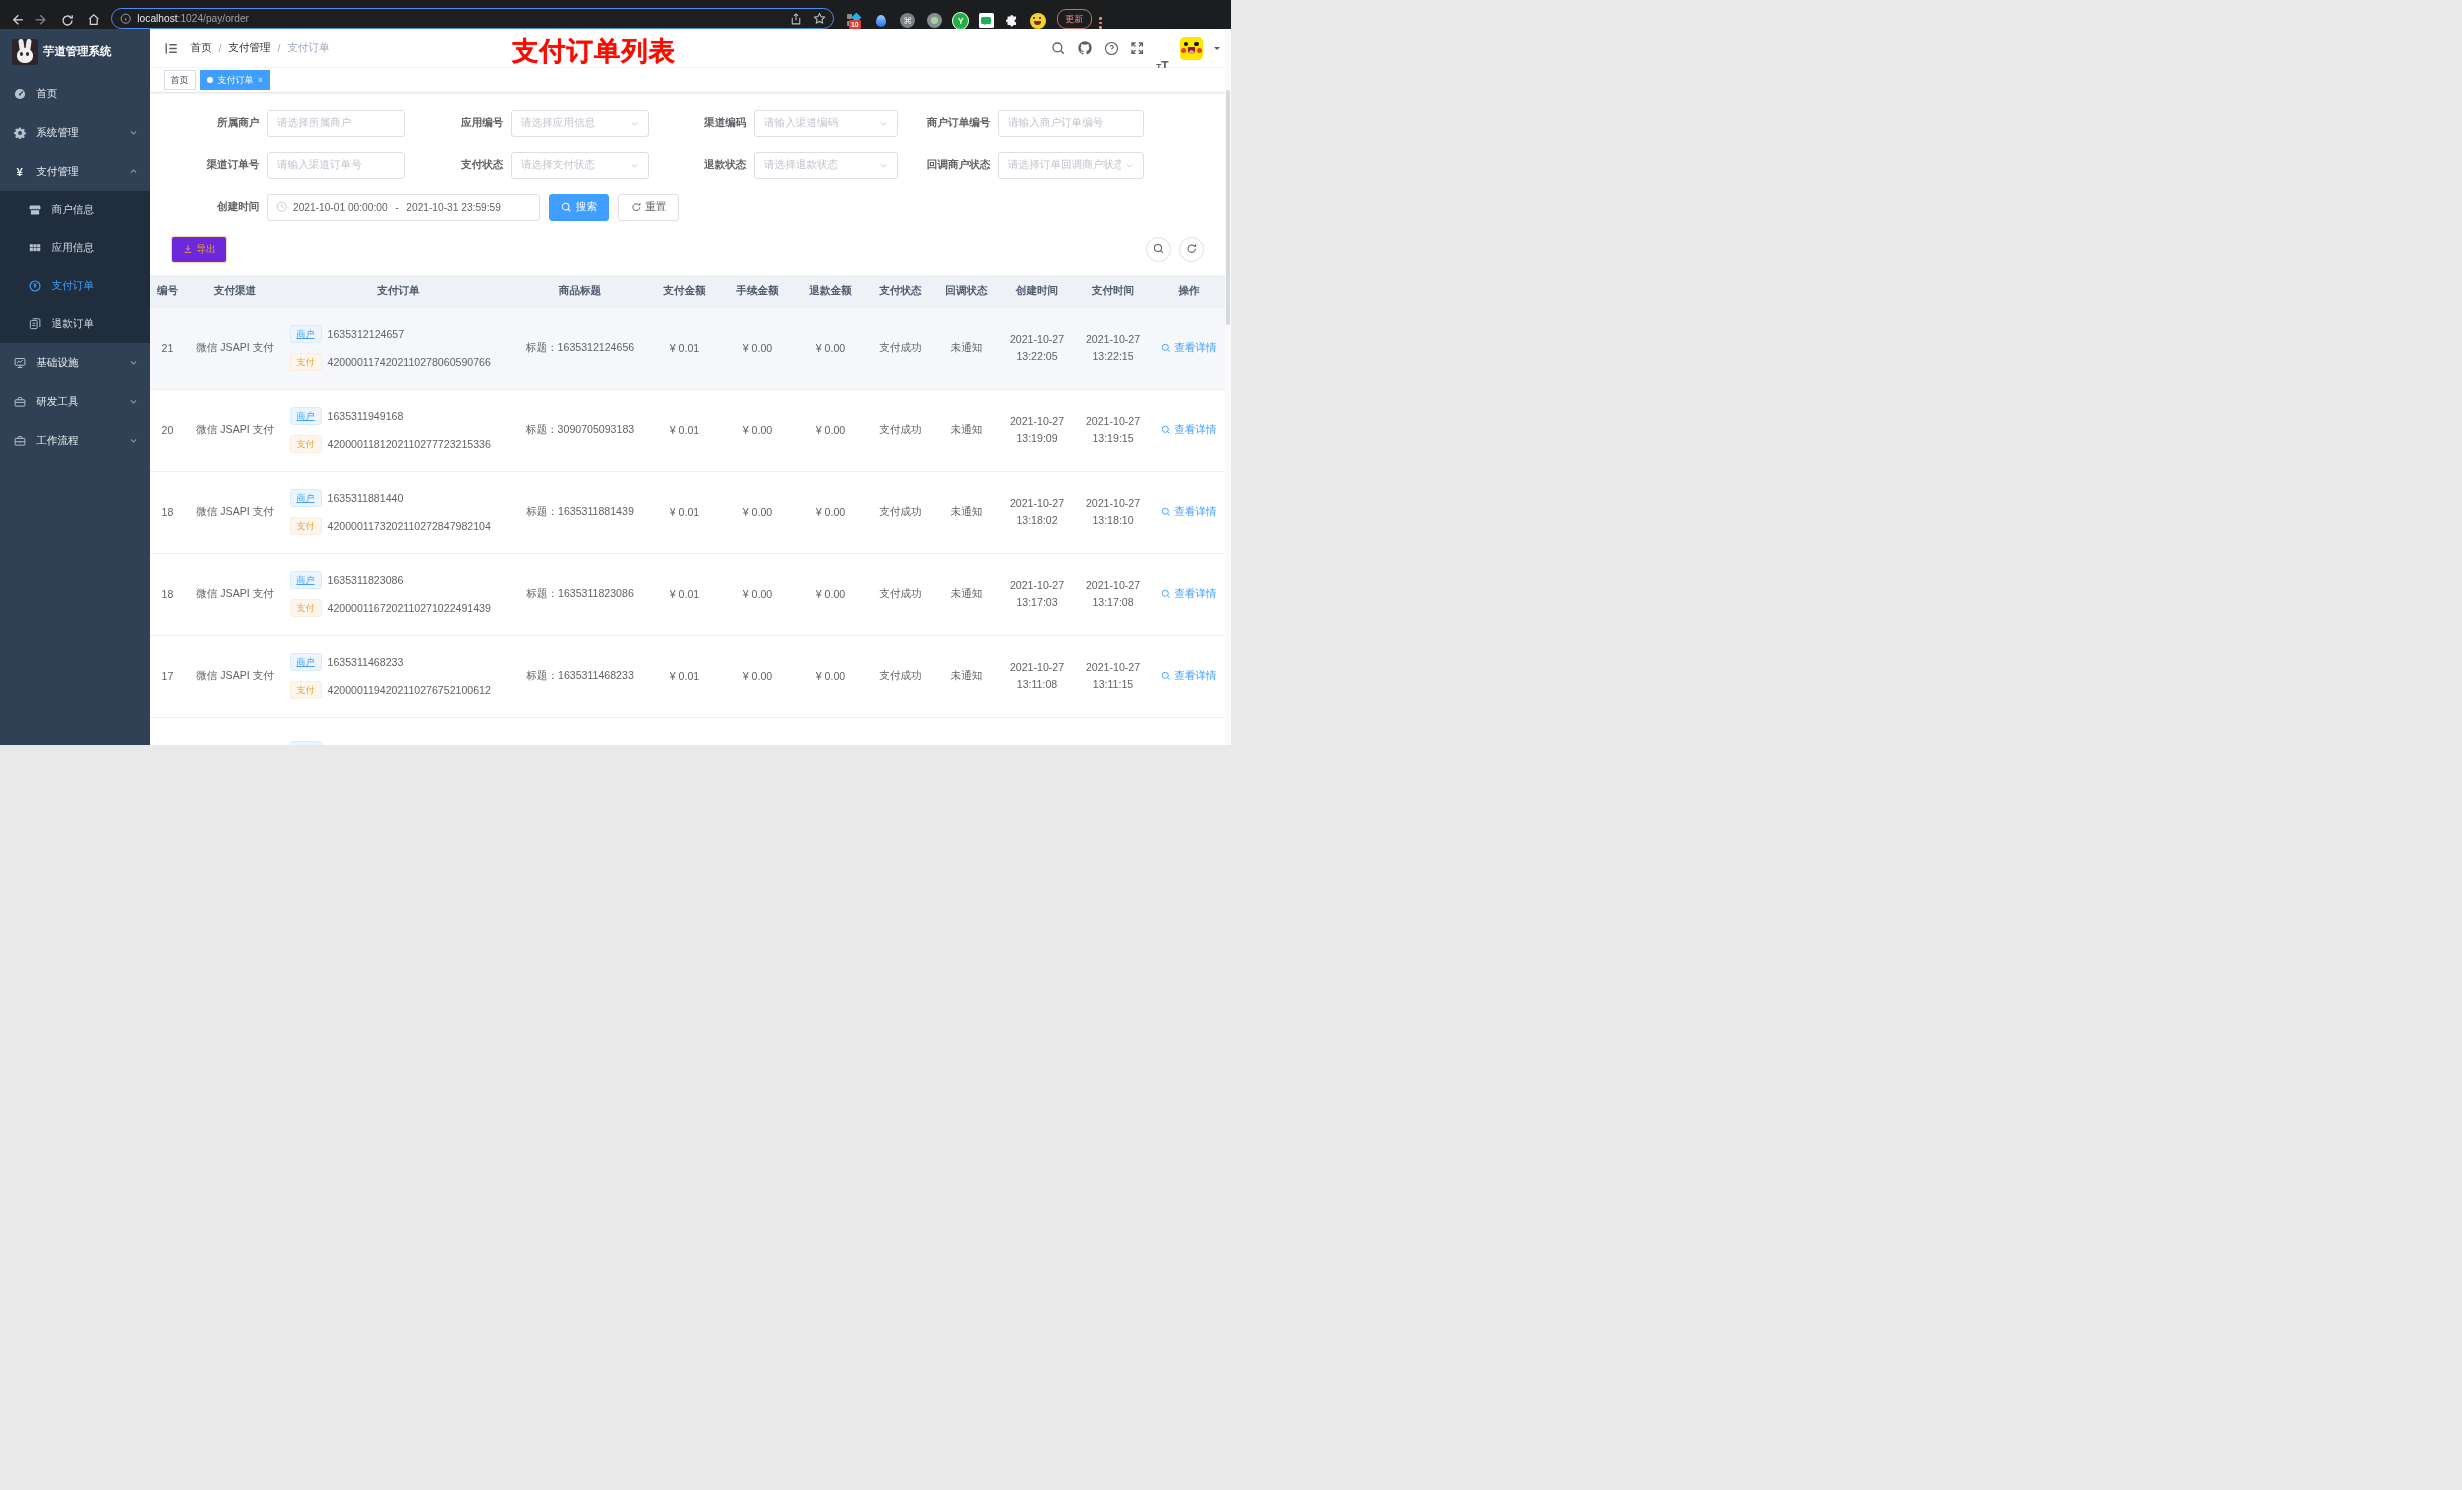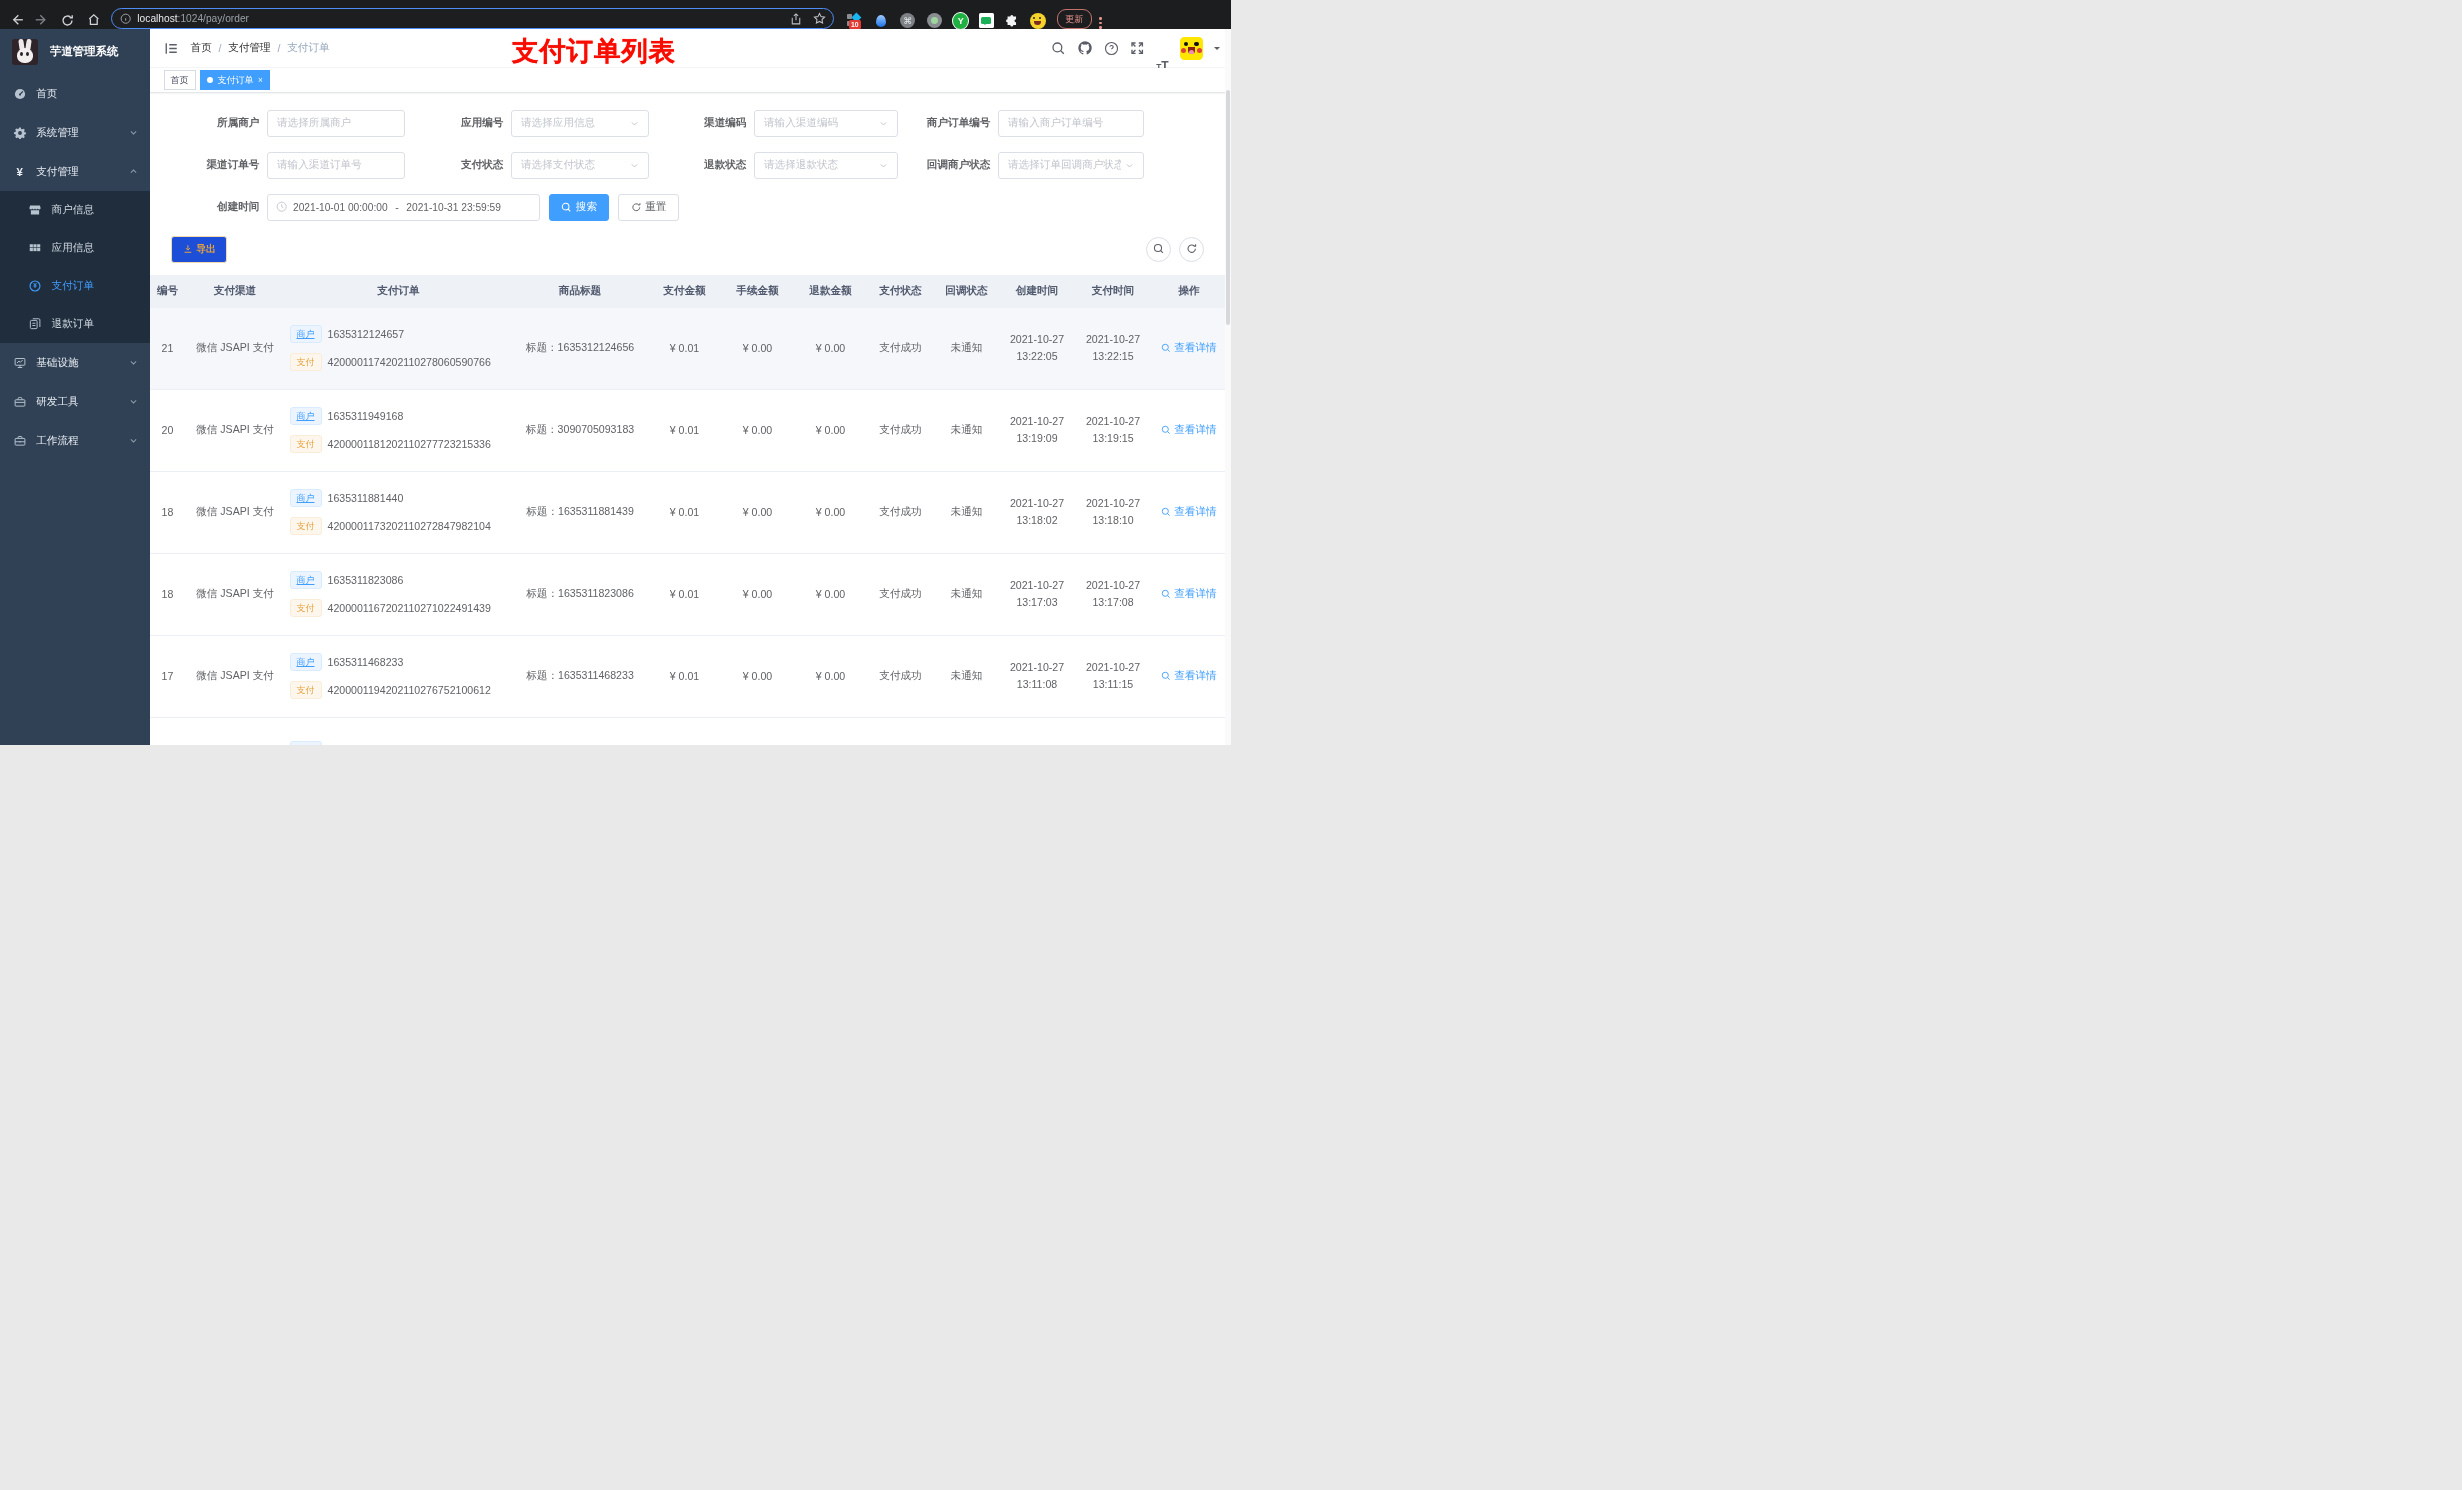--- a/index.html
+++ b/index.html
@@ -44,21 +44,21 @@
   .app{position:absolute;top:29px;left:0;width:1231px;height:716px;display:flex;}
   
   .sidebar{width:150px;background:#304156;height:716px;flex:none;overflow:hidden;}
   .logo-row{height:45px;display:flex;align-items:center;padding-left:12px;cursor:pointer;}
   .logo-img{width:26px;height:26px;border-radius:3px;background:#2e2429;position:relative;overflow:hidden;flex:none;}
   .logo-img .ear{position:absolute;width:5.3px;height:12px;background:#efeaea;border-radius:3px;top:0.8px;}
   .logo-img .ear.l{left:6.8px;transform:rotate(-8deg)}.logo-img .ear.r{left:13.6px;transform:rotate(8deg)}
   .logo-img .head{position:absolute;left:4.5px;top:9px;width:16px;height:15px;background:#f4efef;border-radius:50% 50% 45% 45%;}
   .logo-img .ey{position:absolute;width:3px;height:3.8px;background:#262626;border-radius:50%;top:13.6px;}
   .logo-img .ey.l{left:8.3px}.logo-img .ey.r{left:14.4px}
-  .logo-title{color:#fff;font-weight:bold;font-size:11.4px;margin-left:12px;white-space:nowrap;}
+  .logo-title{color:#fff;font-weight:bold;font-size:11.4px;margin-left:5px;white-space:nowrap;}
   .mitem{height:39px;display:flex;align-items:center;padding:0 12px 0 13.6px;color:#e8edf2;cursor:pointer;font-size:10.6px;}
   .mitem .ic{width:12px;height:12px;color:#b6c2ce;margin-right:10.6px;flex:none;display:flex;align-items:center;justify-content:center;}
   .mitem .lbl{flex:1;white-space:nowrap;}
   .mitem .chev{color:#8f9aa5;}
   .submenu{background:#1f2d3d;}
   .smitem{height:38px;display:flex;align-items:center;padding-left:29px;color:#d3dbe3;cursor:pointer;font-size:10.6px;}
   .smitem .ic{width:12px;height:12px;color:#b6c2ce;margin-right:10.6px;display:flex;align-items:center;justify-content:center;}
   .smitem.active,.smitem.active .ic{color:#409eff;}
   .yen-glyph{font-weight:bold;font-size:11.4px;line-height:12px;}
   
@@ -107,21 +107,21 @@
     padding:0 7.6px;box-sizing:border-box;color:#606266;cursor:pointer;}
   .datebox .clk{color:#c0c4cc;margin-right:6px;flex:none;}
   .datebox .dval{font-size:10.2px;white-space:nowrap;color:#606266;}
   .datebox .dsep{margin:0 7.6px;color:#606266;}
   .btn{height:27px;border-radius:3px;font-size:10.6px;display:flex;align-items:center;justify-content:center;
     cursor:pointer;box-sizing:border-box;white-space:nowrap;}
   .btn .bic{margin-right:3.8px;display:flex;}
   .btn-primary{background:#409eff;border:0.8px solid #409eff;color:#fff;padding:0 11.4px;margin-left:9px;}
   .btn-plain{background:#fff;border:0.8px solid #dcdfe6;color:#606266;padding:0 11.4px;margin-left:9px;}
   .toolbar{display:flex;align-items:center;height:27px;margin:12px 0 0 21px;padding-right:27px;}
-  .btn-warn{background:#1d4ed8;border:0.8px solid #f5dab1;color:#e6a23c;padding:0 10.6px;font-size:9.8px;font-weight:bold;}
+  .btn-warn{background:#6d28d9;border:0.8px solid #f5dab1;color:#e6a23c;padding:0 10.6px;font-size:9.8px;}
   .tool-sp{flex:1}
   .circ-btn{width:23px;height:23px;border-radius:50%;border:0.8px solid #dcdfe6;background:#fff;color:#5a5e66;
     display:flex;align-items:center;justify-content:center;margin-left:7.6px;cursor:pointer;}
   
   .table{margin-top:12px;}
   .trow{display:grid;grid-template-columns:35px 100px 227px 136px 73px 73px 73px 67px 65px 76px 76px 76px;}
   .thead{background:#eef1f6;height:33px;}
   .thead .th{display:flex;align-items:center;justify-content:center;color:#515a6e;font-weight:bold;white-space:nowrap;}
   .tbody-row{height:81px;border-bottom:0.8px solid #ebeef5;background:#fff;}
   .tbody-row.hov{background:#f5f7fa;}

